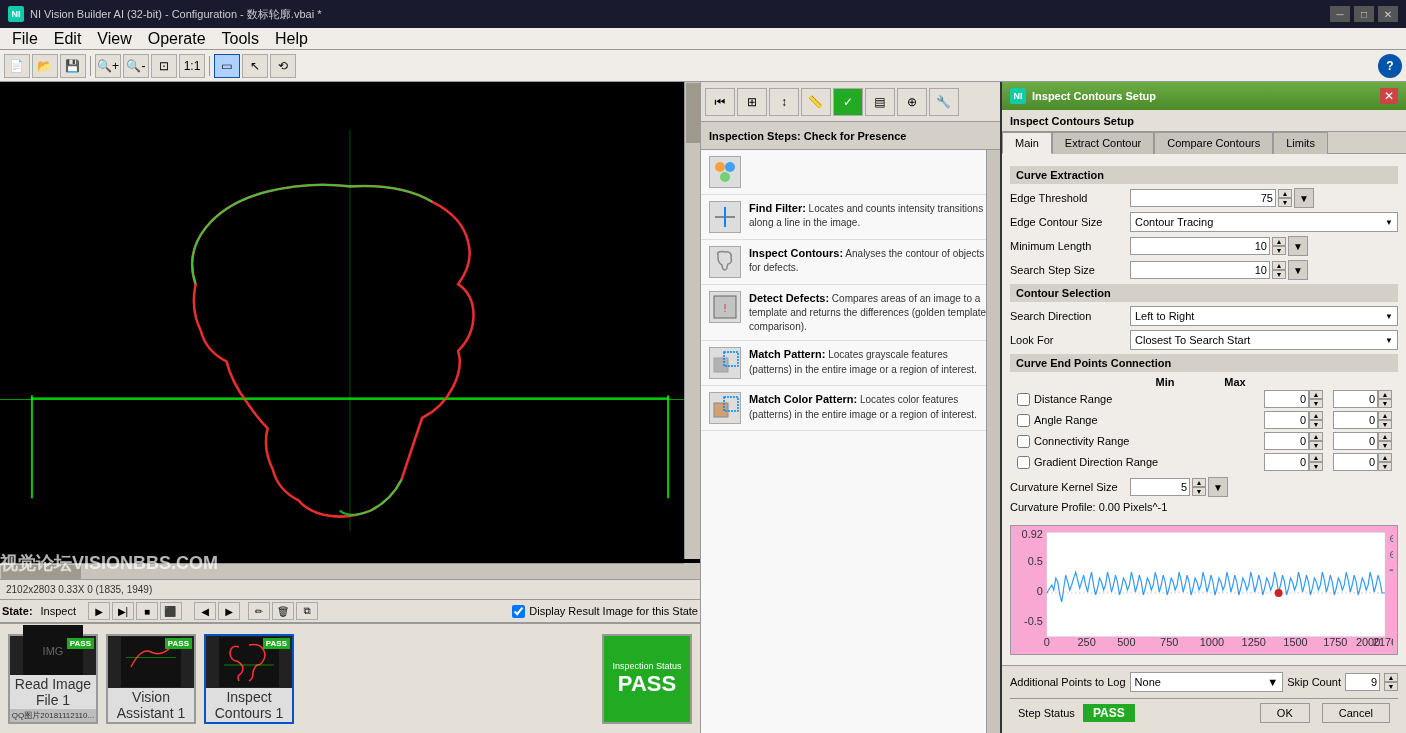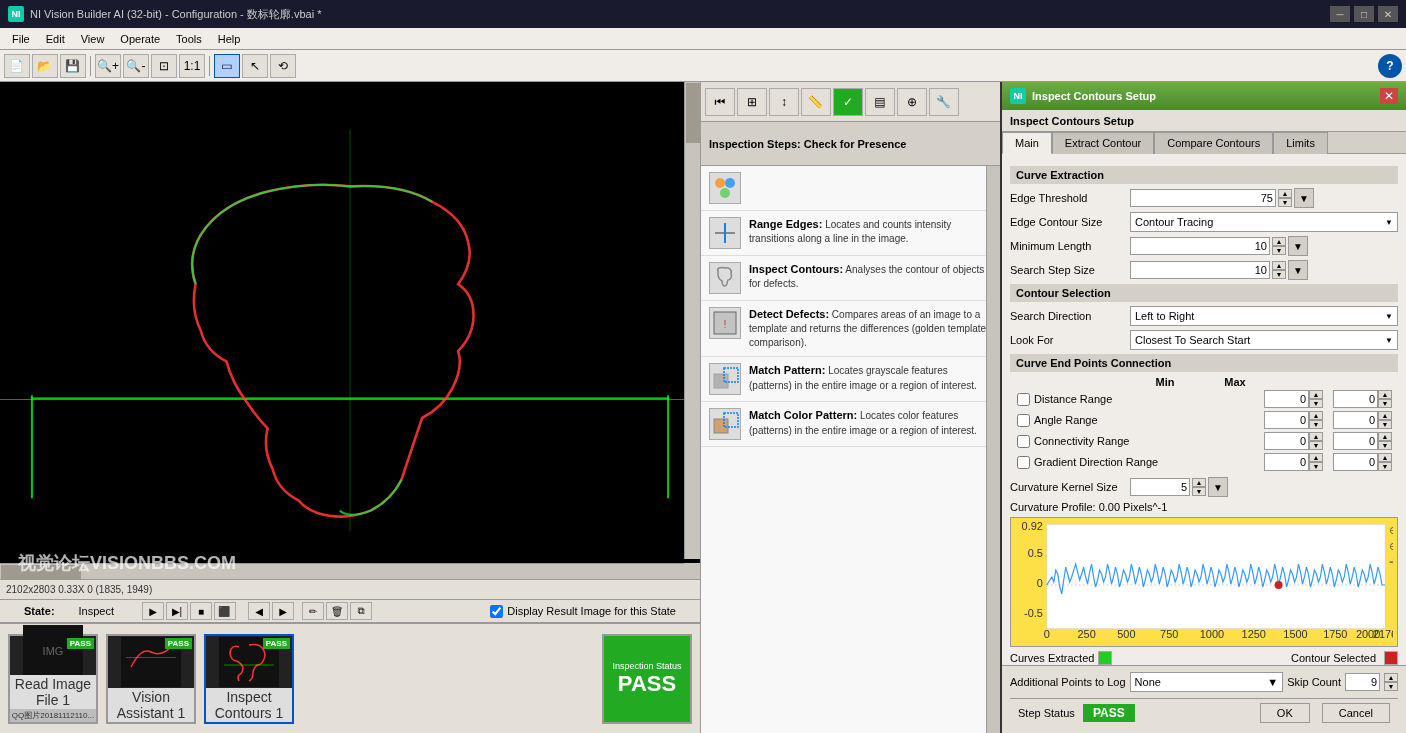--- a/index.html
+++ b/index.html
@@ -8,51 +8,51 @@
     
     .title-bar { background: #1a1a2e; color: white; height: 28px; display: flex; align-items: center; justify-content: space-between; padding: 0 8px; }
     .title-bar-left { display: flex; align-items: center; gap: 6px; }
     .title-bar-logo { width: 16px; height: 16px; background: #1ca; border-radius: 2px; display: flex; align-items: center; justify-content: center; color: white; font-size: 9px; font-weight: bold; }
     .title-bar-text { font-size: 11px; color: #ccc; }
     .title-bar-controls { display: flex; gap: 4px; }
     .title-btn { width: 20px; height: 16px; background: #555; border: none; color: #ccc; cursor: pointer; display: flex; align-items: center; justify-content: center; font-size: 10px; }
 
     
     .menu-bar { background: #f0ede8; height: 22px; display: flex; align-items: center; padding: 0 4px; border-bottom: 1px solid #999; }
-    .menu-item { padding: 2px 8px; cursor: pointer; font-size: 11px; }
+    .menu-item { padding: 2px 8px; cursor: pointer; font-size: 16px; }
 
     
     .toolbar { background: #f0ede8; height: 32px; display: flex; align-items: center; padding: 0 4px; border-bottom: 1px solid #999; gap: 2px; }
     .toolbar-btn { width: 26px; height: 24px; background: #e4e0d8; border: 1px solid #aaa; display: flex; align-items: center; justify-content: center; cursor: pointer; font-size: 12px; }
     .toolbar-sep { width: 1px; height: 20px; background: #999; margin: 0 2px; }
 
     
     .main-layout { display: flex; height: calc(733px - 28px - 22px - 32px); }
 
     
     .left-panel { width: 700px; display: flex; flex-direction: column; background: #333; position: relative; }
     .image-area { flex: 1; background: #000; position: relative; overflow: hidden; }
     .scroll-v { position: absolute; right: 0; top: 0; bottom: 20px; width: 16px; background: #c8c4bc; border-left: 1px solid #999; }
     .scroll-h { position: absolute; bottom: 0; left: 0; right: 16px; height: 16px; background: #c8c4bc; border-top: 1px solid #999; }
     .scroll-corner { position: absolute; right: 0; bottom: 0; width: 16px; height: 16px; background: #c8c4bc; }
     .scroll-thumb-v { width: 14px; height: 60px; background: #a0998e; margin: 1px; }
     .scroll-thumb-h { height: 14px; width: 80px; background: #a0998e; margin: 1px; }
     .status-bar { height: 20px; background: #e4e0d8; border-top: 1px solid #999; display: flex; align-items: center; padding: 0 6px; font-size: 10px; color: #333; }
 
     
-    .state-bar { height: 24px; background: #e4e0d8; border-top: 1px solid #999; border-bottom: 1px solid #999; display: flex; align-items: center; padding: 0 24px; gap: 24px; font-size: 11px; }
+    .state-bar { height: 24px; background: #e4e0d8; border-top: 1px solid #999; border-bottom: 1px solid #999; display: flex; align-items: center; padding: 0 2px; gap: 8px; font-size: 11px; }
     .state-label { font-weight: bold; }
     .state-toolbar { display: flex; gap: 2px; margin-left: 4px; }
     .state-btn { width: 22px; height: 18px; background: #e4e0d8; border: 1px solid #aaa; display: flex; align-items: center; justify-content: center; cursor: pointer; font-size: 10px; }
     .state-checkbox { margin-left: auto; display: flex; align-items: center; gap: 4px; }
 
     
     .steps-panel { width: 300px; display: flex; flex-direction: column; border-left: 1px solid #999; background: #f0ede8; }
     .steps-toolbar { height: 40px; background: #e4e0d8; border-bottom: 1px solid #999; display: flex; align-items: center; padding: 0 4px; gap: 2px; }
-    .steps-header { height: 44px; background: #d4d0c8; border-bottom: 1px solid #999; display: flex; align-items: center; padding: 0 8px; font-weight: bold; font-size: 11px; }
+    .steps-header { height: 28px; background: #d4d0c8; border-bottom: 1px solid #999; display: flex; align-items: center; padding: 0 8px; font-weight: bold; font-size: 11px; }
     .steps-list { flex: 1; overflow-y: auto; background: #f8f8f8; }
     .step-item { display: flex; align-items: flex-start; padding: 6px 8px; border-bottom: 1px solid #e0dcd8; gap: 8px; cursor: pointer; }
     .step-icon { width: 32px; height: 32px; background: #ccc; flex-shrink: 0; display: flex; align-items: center; justify-content: center; border: 1px solid #aaa; }
     .step-text { font-size: 10px; color: #333; line-height: 1.4; }
     .step-text b { color: #000; }
 
     
     .right-panel { width: 406px; background: #f0ede8; border-left: 2px solid #333; display: flex; flex-direction: column; }
     .dialog-title-bar { height: 28px; background: linear-gradient(to bottom, #6cad45, #4a8a2a); display: flex; align-items: center; justify-content: space-between; padding: 0 8px; }
     .dialog-title { color: white; font-weight: bold; font-size: 12px; display: flex; align-items: center; gap: 6px; }
@@ -76,21 +76,21 @@
     .select-box { flex: 1; height: 20px; border: 1px solid #999; background: white; padding: 0 4px; font-size: 11px; display: flex; align-items: center; justify-content: space-between; cursor: pointer; }
     .select-arrow { font-size: 8px; }
     .dropdown-btn { width: 20px; height: 20px; background: #d4d0c8; border: 1px solid #999; display: flex; align-items: center; justify-content: center; cursor: pointer; font-size: 10px; }
     .checkbox-with-inputs { display: flex; align-items: center; margin-bottom: 3px; }
     .cbi-label { font-size: 11px; flex: 1; display: flex; align-items: center; margin-left: 7px; }
     .cbi-label input { margin-right: 4px; }
     .num-spinner { display: flex; align-items: center; width: 65px; }
     .num-spinner input { width: 45px; height: 18px; border: 1px solid #999; background: white; text-align: right; padding-right: 2px; font-size: 11px; }
 
     
-    .chart-container { background: #fde047; border: 1px solid #999; margin: 4px 0; padding: 4px; height: 130px; position: relative; }
+    .chart-container { background: #f9a8d4; border: 1px solid #999; margin: 12px 0; padding: 4px; height: 130px; position: relative; }
 
     
     .legend-row { display: flex; align-items: center; margin-bottom: 4px; gap: 8px; }
     .legend-item { display: flex; align-items: center; gap: 4px; }
     .legend-color { width: 14px; height: 14px; }
 
     
     .bottom-controls { padding: 6px 8px; border-top: 1px solid #999; background: #e4e0d8; }
     .additional-row { display: flex; align-items: center; gap: 4px; margin-bottom: 6px; }
     .select-wide { flex: 1; height: 20px; border: 1px solid #999; background: white; padding: 0 4px; font-size: 11px; display: flex; align-items: center; justify-content: space-between; cursor: pointer; }
@@ -107,21 +107,21 @@
     
     .thumbnail-strip { height: 110px; background: #e4e0d8; border-top: 1px solid #999; display: flex; align-items: center; padding: 4px 8px; gap: 8px; overflow-x: auto; }
     .thumbnail { width: 90px; height: 90px; border: 2px solid #999; background: #222; display: flex; flex-direction: column; align-items: center; justify-content: flex-end; position: relative; cursor: pointer; flex-shrink: 0; }
     .thumbnail.selected { border: 2px solid #0055cc; }
     .thumbnail-label { font-size: 14px; color: #333; text-align: center; background: rgba(255,255,255,0.85); width: 100%; padding: 1px 0; }
     .thumbnail-pass { position: absolute; top: 2px; right: 2px; background: #22aa22; color: white; font-size: 8px; font-weight: bold; padding: 1px 3px; }
     .thumbnail-img { width: 100%; height: 70px; display: flex; align-items: center; justify-content: center; }
     .pass-status-box { width: 90px; height: 90px; background: #22aa22; display: flex; align-items: center; justify-content: center; flex-direction: column; border: 2px solid #999; flex-shrink: 0; }
     .pass-status-title { color: white; font-size: 9px; text-align: center; }
     .pass-status-text { color: white; font-size: 22px; font-weight: bold; }
-    .watermark { position: absolute; bottom: 4px; left: 18px; font-size: 18px; font-weight: bold; color: white; opacity: 0.7; z-index: 10; }
+    .watermark { position: absolute; bottom: 4px; left: 0; font-size: 18px; font-weight: bold; color: white; opacity: 0.7; z-index: 10; }
     .coords-text { font-size: 10px; }
 
     
     .brain-svg { position: absolute; top: 0; left: 0; width: 100%; height: 100%; }
 
     
     .curvature-chart { width: 100%; height: 100%; }
   </style>
 </head>
 <body>
@@ -301,21 +301,21 @@
 
       <div class="step-item">
         <div class="step-icon">
           <svg width="30" height="30" viewBox="0 0 30 30">
             <rect width="30" height="30" fill="#ddd"></rect>
             <line x1="5" y1="15" x2="25" y2="15" stroke="#333" stroke-width="1"></line>
             <line x1="15" y1="5" x2="15" y2="25" stroke="#0088ff" stroke-width="2"></line>
           </svg>
         </div>
         <div class="step-text">
-          <b>Range Edges:</b> Locates and counts intensity transitions along a line in the image.
+          <b>Find Filter:</b> Locates and counts intensity transitions along a line in the image.
         </div>
       </div>
 
       <div class="step-item">
         <div class="step-icon">
           <svg width="30" height="30" viewBox="0 0 30 30">
             <rect width="30" height="30" fill="#ddd"></rect>
             <path d="M8,8 Q7,6 9,5 Q12,4 15,5 Q18,4 20,6 Q22,8 21,11 Q22,13 21,15 Q20,17 18,17 Q17,19 17,21 Q16,23 15,23 Q14,23 13,22 Q12,20 12,18 Q10,17 9,15 Q8,13 8,11 Z" fill="none" stroke="#888" stroke-width="1.5"></path>
           </svg>
         </div>

